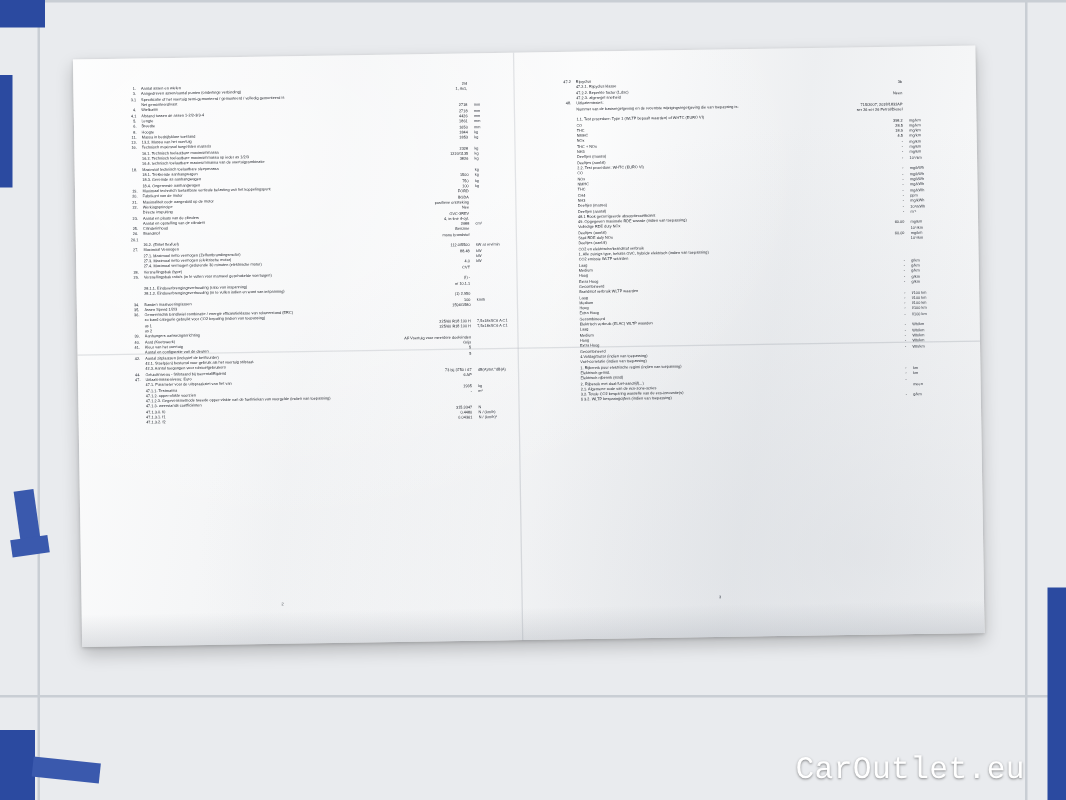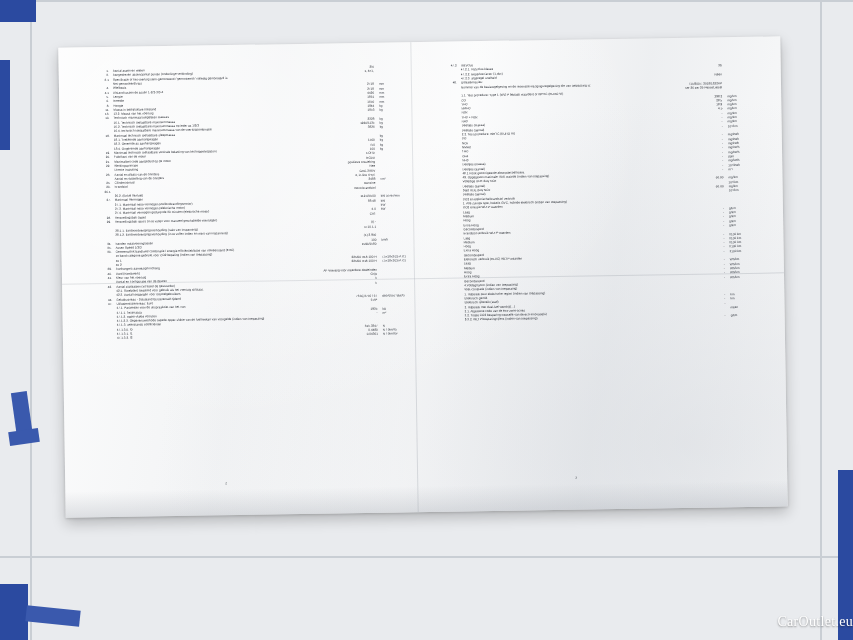--- a/index.html
+++ b/index.html
@@ -49,23 +49,23 @@
   .num{width:26px;flex:0 0 26px;text-align:right;padding-right:4px;color:#232831;}
   .lbl{flex:1 1 auto;overflow:hidden;text-overflow:clip;}
   .val{flex:0 0 auto;text-align:right;padding-left:3px;}
   .unit{flex:0 0 26px;text-align:left;padding-left:5px;color:#2a2f38;}
   .pagenum{
     position:absolute;font-size:3.2px;color:#2b313a;
   }
 
   
   .watermark{
-    position:absolute;right:0;bottom:10px;
-    font-family:Liberation Serif, serif;
-    font-size:14px;color:#ffffff;letter-spacing:.3px;
+    position:absolute;right:33px;bottom:10px;
+    font-family:Liberation Mono, monospace;
+    font-size:25px;color:#ffffff;letter-spacing:.3px;
     text-shadow:0 1px 2px rgba(0,0,0,.45);
   }
 </style>
 </head>
 <body>
 
 <div id="stage">
 
   <div class="floor"></div>
 

